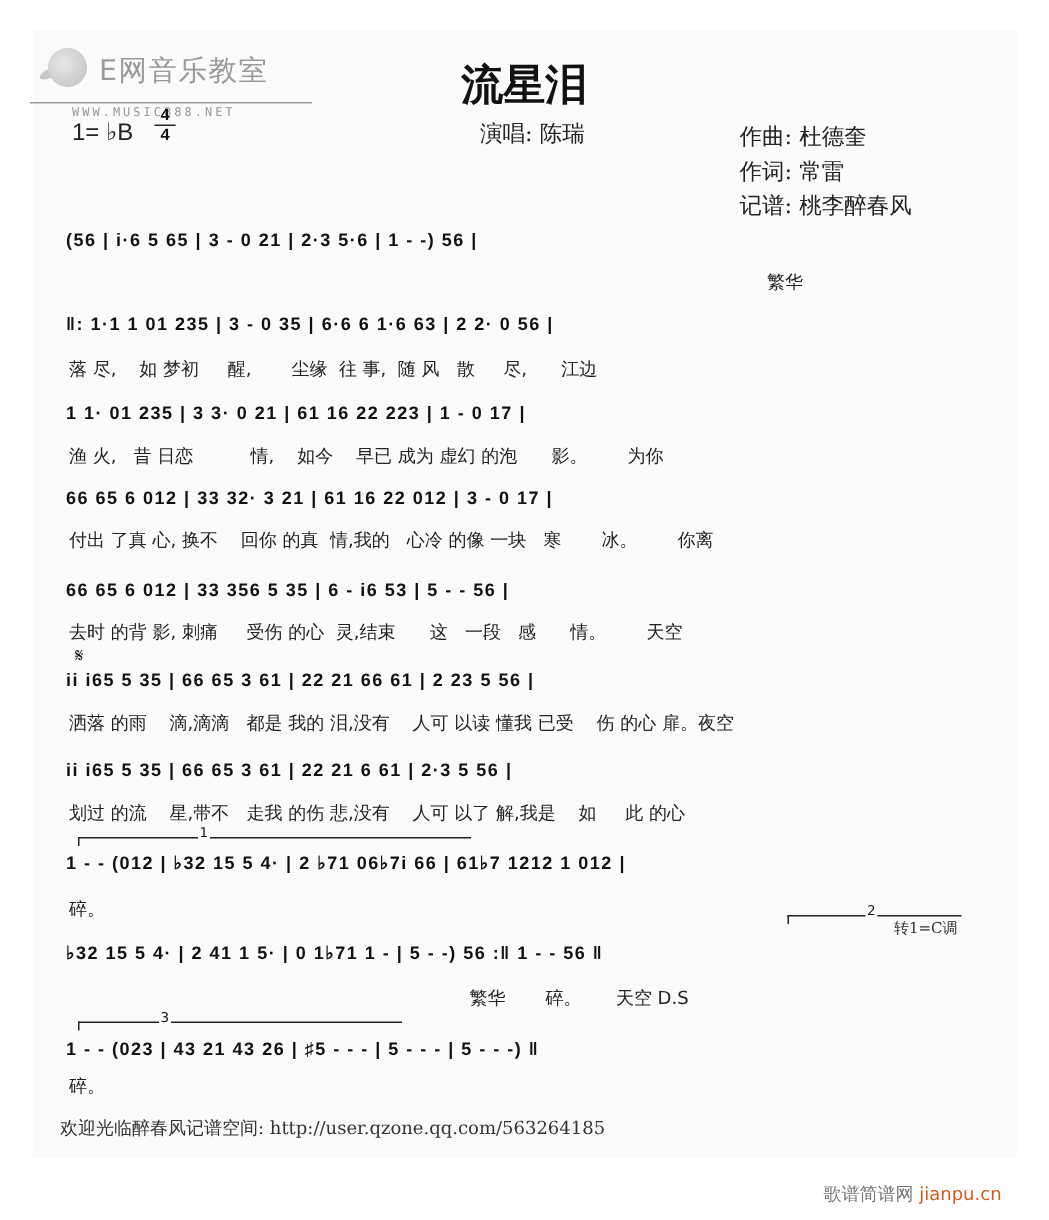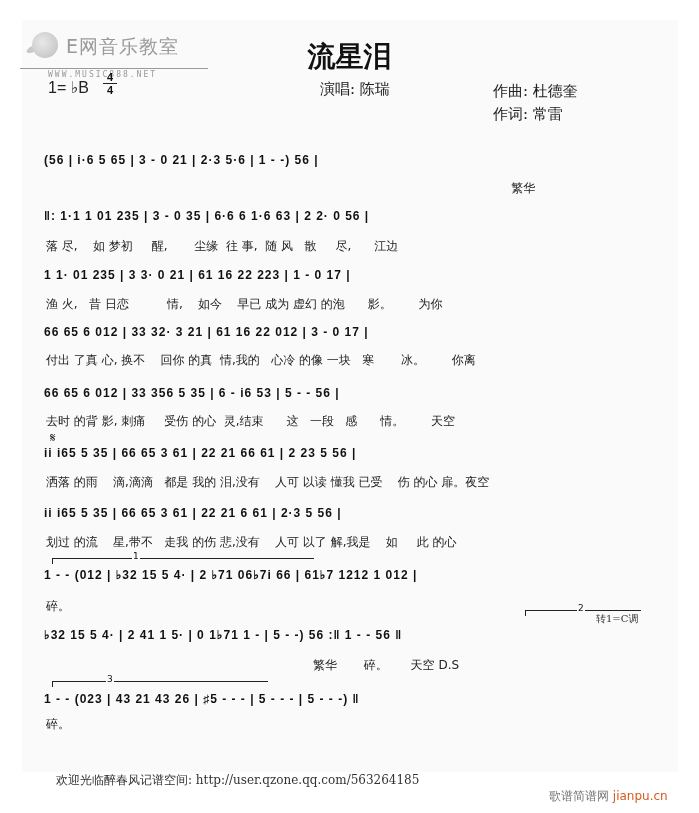--- a/index.html
+++ b/index.html
@@ -12,21 +12,21 @@
   .logo-rule { position:absolute; left:-6px; top:38px; width:188px; height:1px; background:#999; }
   .logo-url { position:absolute; left:22px; top:40px; font-size:8px; color:#999; letter-spacing:2px; font-family:"DejaVu Sans Mono", monospace; }
   .key { position:absolute; left:48px; top:78px; font-size:16px; color:#222; font-family:"Liberation Sans", sans-serif; }
   .timesig { position:absolute; left:103px; top:71px; width:14px; text-align:center; font-size:11px; font-weight:bold; line-height:12px; font-family:"Liberation Sans", sans-serif; }
   .timesig .bar { border-top:1px solid #222; margin:0; }
   .title { position:absolute; left:0; width:699px; top:38px; text-align:center; font-size:28px; font-weight:bold; font-family:"DejaVu Serif", serif; color:#111; }
   .singer { position:absolute; left:320px; top:80px; font-size:15px; font-family:"DejaVu Serif", serif; color:#222; }
   .credits { position:absolute; left:493px; top:80px; font-size:15px; font-family:"DejaVu Serif", serif; color:#222; line-height:23px; }
   .line { position:absolute; left:44px; width:620px; height:22px; font-family:"Liberation Sans", sans-serif; font-weight:bold; font-size:12px; white-space:pre; letter-spacing:1px; }
   .lyr { position:absolute; left:46px; width:620px; font-size:12px; color:#222; white-space:pre; font-family:"DejaVu Sans", sans-serif; }
-  .bottom-note { position:absolute; left:56px; top:744px; font-size:12px; color:#333; font-family:"DejaVu Serif", serif;margin-top:28px; }
+  .bottom-note { position:absolute; left:40px; top:744px; font-size:12px; color:#333; font-family:"DejaVu Serif", serif; }
   .footer { position:absolute; left:285px; top:786px; font-size:13px; color:#111;margin-top:28px; }
   .wm { position:absolute; left:549px; top:788px; font-size:12px; color:#777; }
   .wm span { color:#d55a1e; }
   .volta { position:absolute; height:1px; background:#222; }
   .volta .num { position:absolute; top:-7px; font-size:9px; background:#fafafa; padding:0 1px; }
   .volta .tick { position:absolute; left:0; top:0; width:1px; height:6px; background:#222; }
   .modul { position:absolute; left:596px; top:612px; font-size:10px; color:#333; font-family:"DejaVu Serif", serif; }
   .segno { position:absolute; left:50px; top:430px; font-size:13px; font-family:"DejaVu Serif", serif; }
 </style>
 </head>
@@ -46,20 +46,21 @@
 <div class="key">1= ♭B</div>
 <div class="timesig">
   <div>4</div>
   <div class="bar"></div>
   <div>4</div>
 </div>
 <div class="singer">演唱: 陈瑞</div>
 <div class="credits">
   <div>作曲: 杜德奎</div>
   <div>作词: 常雷</div>
+  <div>记谱: 桃李醉春风</div>
 </div>
 
 <div class="line" style="top:153px">(56 | i·6 5 65 | 3 - 0 21 | 2·3 5·6 | 1 - -) 56 |</div>
 <div class="lyr" style="top:180px">                                                                                                                          繁华</div>
 
 <div class="line" style="top:209px">‖: 1·1 1 01 235 | 3 - 0 35 | 6·6 6 1·6 63 | 2 2· 0 56 |</div>
 <div class="lyr" style="top:238px">落 尽,    如 梦初     醒,       尘缘  往 事,  随 风   散     尽,      江边</div>
 
 <div class="line" style="top:268px">1 1· 01 235 | 3 3· 0 21 | 61 16 22 223 | 1 - 0 17 |</div>
 <div class="lyr" style="top:296px">渔 火,   昔 日恋          情,    如今    早已 成为 虚幻 的泡      影。       为你</div>

